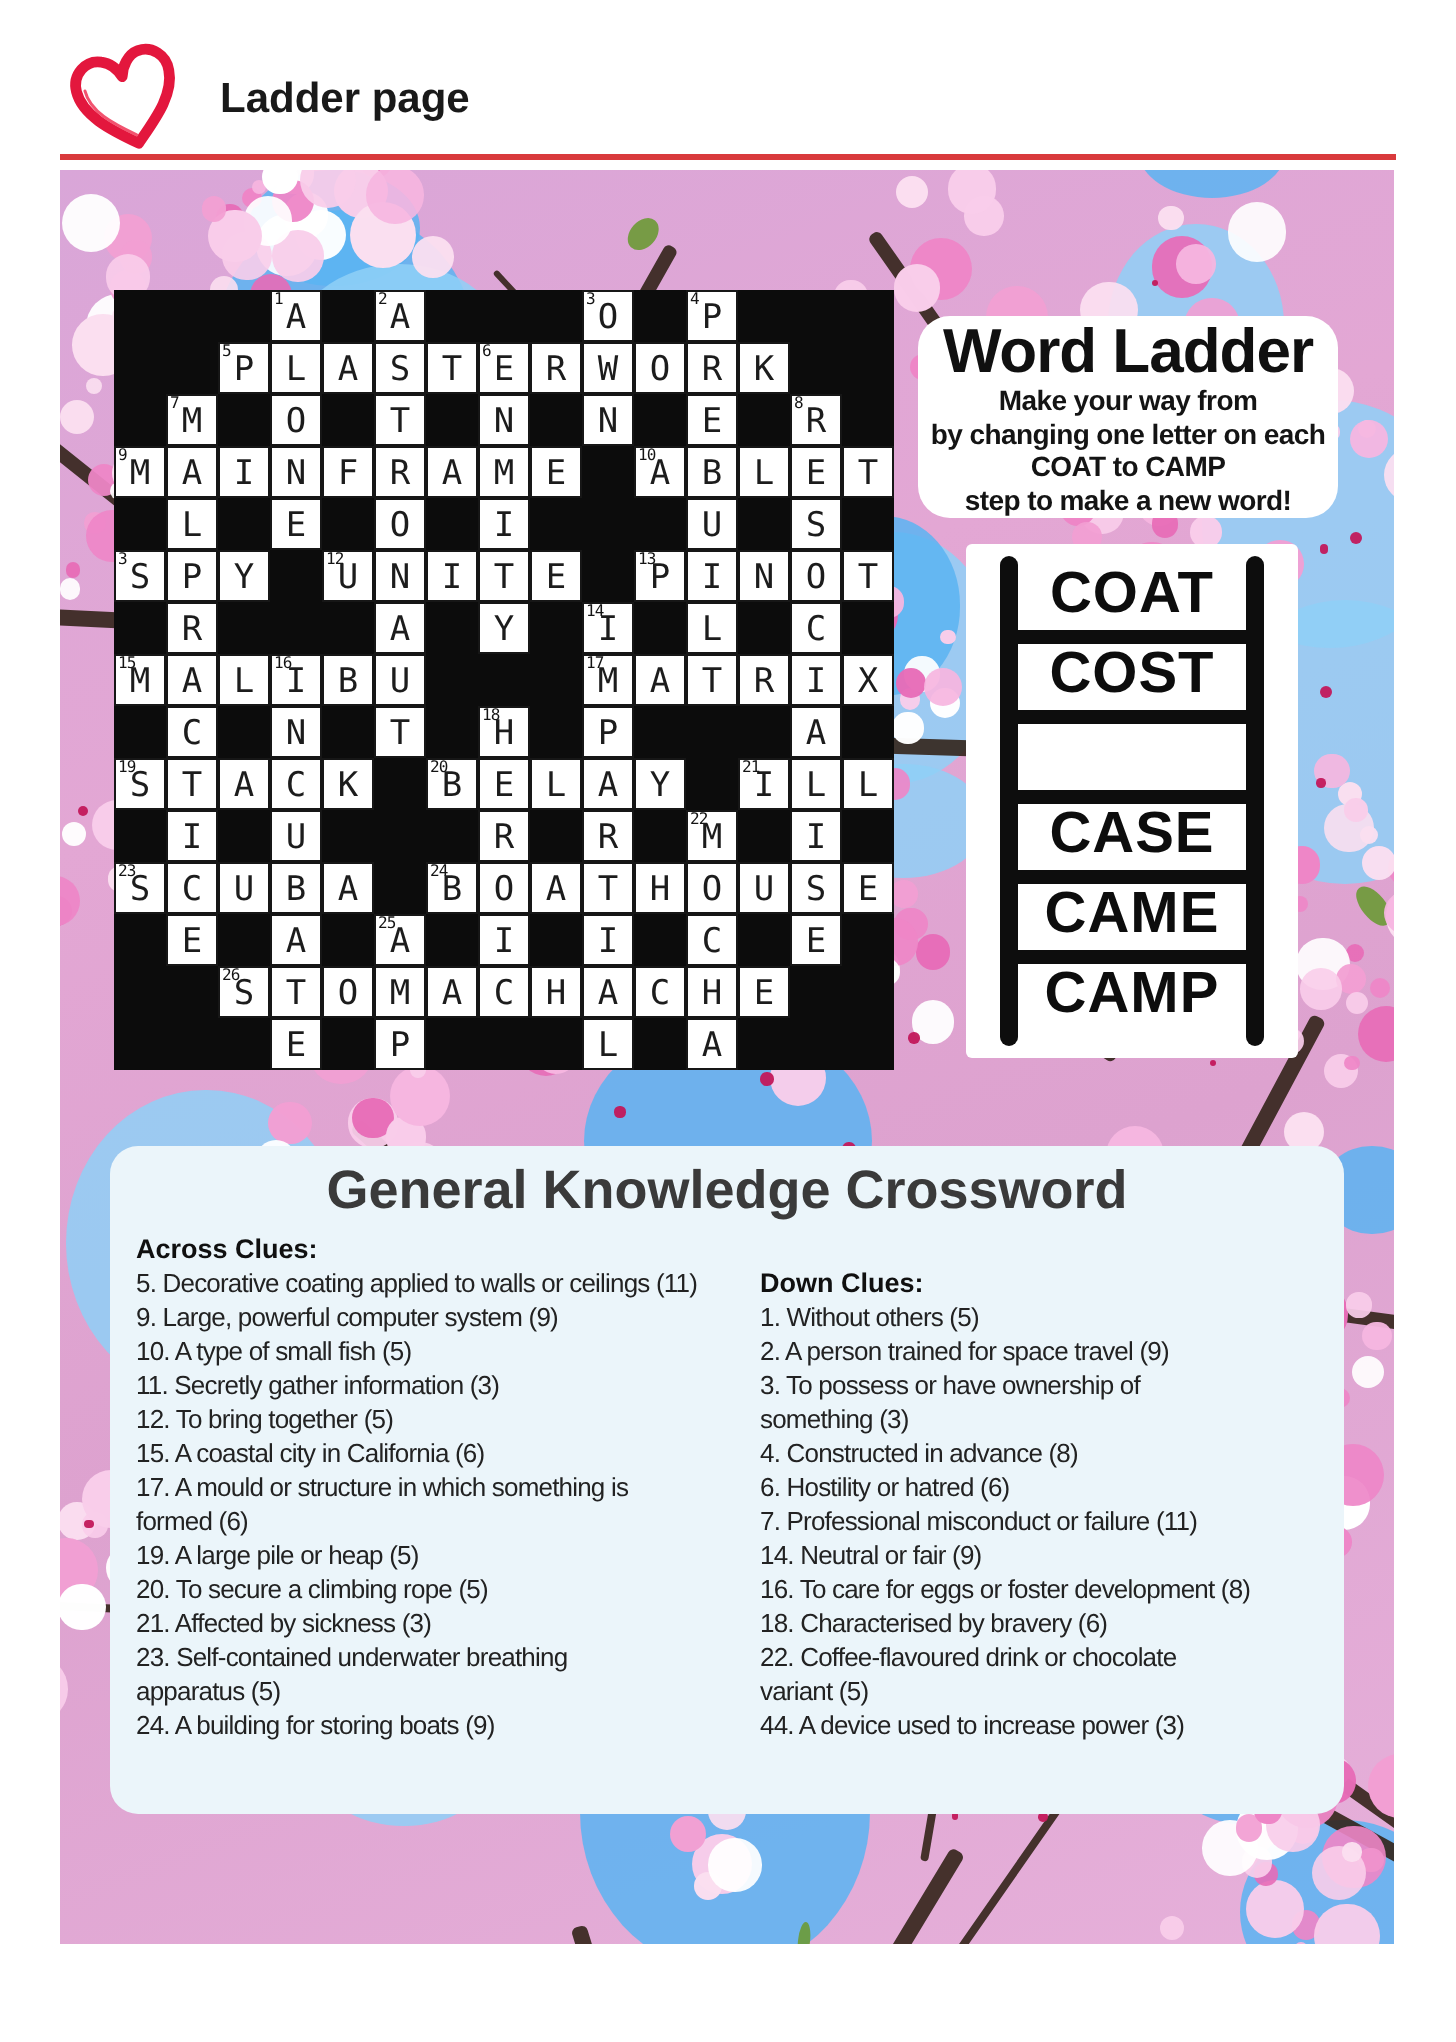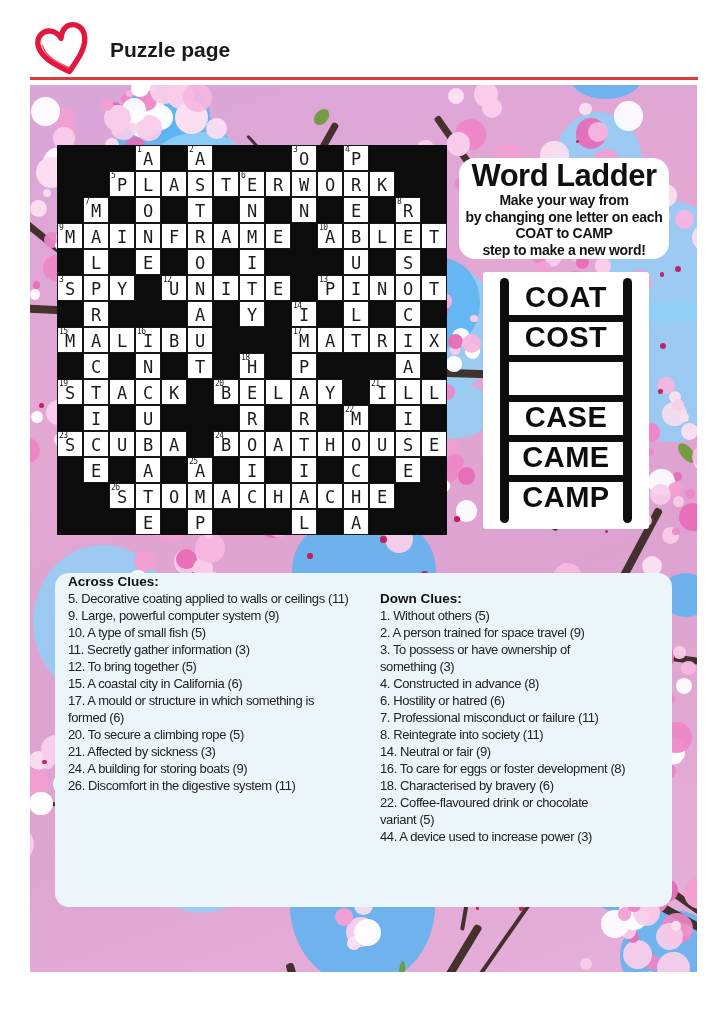--- a/index.html
+++ b/index.html
@@ -57,21 +57,21 @@
 <body>
 
 <div class="page">
 
   <svg class="hdr-heart" viewBox="0 0 100 100">
     <g transform="rotate(-14 50 50)">
       <path d="M50 87 C29 70 10 53 10 33 C10 18 24 9 36 14 C44 17 48 24 50 30 C52 22 59 13 68 12 C80 11 90 21 89 34 C88 55 68 71 50 87 Z" fill="#ffffff" stroke="#e3173d" stroke-width="9" stroke-linejoin="round"></path>
       <path d="M50 80 C33 66 17 52 17 34" fill="none" stroke="#f2536f" stroke-width="2.5" stroke-linecap="round"></path>
     </g>
   </svg>
-  <div class="hdr-title">Puzzle page</div>
+  <div class="hdr-title">Ladder page</div>
   <div class="hdr-rule"></div>
 
   <div class="photo">
     <div id="petals">
         <div class="blob" style="left: 261.946px; top: 426.401px; width: 143.812px; height: 118.856px; background: rgb(90, 180, 242); opacity: 0.85;"></div>
         <div class="blob" style="left: 363.596px; top: 181.451px; width: 105.506px; height: 125.309px; background: rgb(143, 208, 247); opacity: 0.85;"></div>
         <div class="blob" style="left: 251.063px; top: 225.355px; width: 83.1702px; height: 73.1197px; background: rgb(90, 180, 242); opacity: 0.85;"></div>
         <div class="blob" style="left: 28.5348px; top: 251.163px; width: 127.671px; height: 124.66px; background: rgb(143, 208, 247); opacity: 0.85;"></div>
         <div class="blob" style="left: 94.0318px; top: -0.0467885px; width: 85.5662px; height: 58.173px; background: rgb(90, 180, 242); opacity: 0.85;"></div>
         <div class="blob" style="left: 380.989px; top: 527.105px; width: 94.4806px; height: 64.9351px; background: rgb(143, 208, 247); opacity: 0.85;"></div>
@@ -1183,49 +1183,51 @@
       <div class="rung" style="top: 83px;"></div>
       <div class="rung" style="top: 123px;"></div>
       <div class="lword" style="top: 126px;">CASE</div>
       <div class="rung" style="top: 163px;"></div>
       <div class="lword" style="top: 166px;">CAME</div>
       <div class="rung" style="top: 203px;"></div>
       <div class="lword" style="top: 206px;">CAMP</div>
     </div>
 
   <div class="clues">
+    <div class="clues-title">General Knowledge Crossword</div>
     <div class="cols">
       <div class="col-a">
         <div class="clues-head">Across Clues:</div>
         <div id="across-list">
             <div class="clue">5. Decorative coating applied to walls or ceilings (11)</div>
             <div class="clue">9. Large, powerful computer system (9)</div>
             <div class="clue">10. A type of small fish (5)</div>
             <div class="clue">11. Secretly gather information  (3)</div>
             <div class="clue">12. To bring together (5)</div>
             <div class="clue">15. A coastal city in California (6)</div>
             <div class="clue">17. A mould or structure in which something is
 formed (6)</div>
+            <div class="clue">19. A large pile or heap (5)</div>
             <div class="clue">20. To secure a climbing rope (5)</div>
             <div class="clue">21. Affected by sickness (3)</div>
+            <div class="clue">23. Self-contained underwater breathing
+apparatus (5)</div>
             <div class="clue">24. A building for storing boats (9)</div>
-            <div class="clue">26. Discomfort in the digestive system (11)</div>
           </div>
       </div>
       <div class="col-d">
         <div class="clues-head">Down Clues:</div>
         <div id="down-list">
             <div class="clue">1. Without others (5)</div>
             <div class="clue">2. A person trained for space travel (9)</div>
             <div class="clue">3. To possess or have ownership of
 something (3)</div>
             <div class="clue">4. Constructed in advance (8)</div>
             <div class="clue">6. Hostility or hatred (6)</div>
             <div class="clue">7. Professional misconduct or failure (11)</div>
-            <div class="clue">8. Reintegrate into society (11)</div>
             <div class="clue">14. Neutral or fair (9)</div>
             <div class="clue">16. To care for eggs or foster development (8)</div>
             <div class="clue">18. Characterised by bravery (6)</div>
             <div class="clue">22. Coffee-flavoured drink or chocolate
 variant (5)</div>
             <div class="clue">44. A device used to increase power (3)</div>
           </div>
       </div>
     </div>
   </div>

